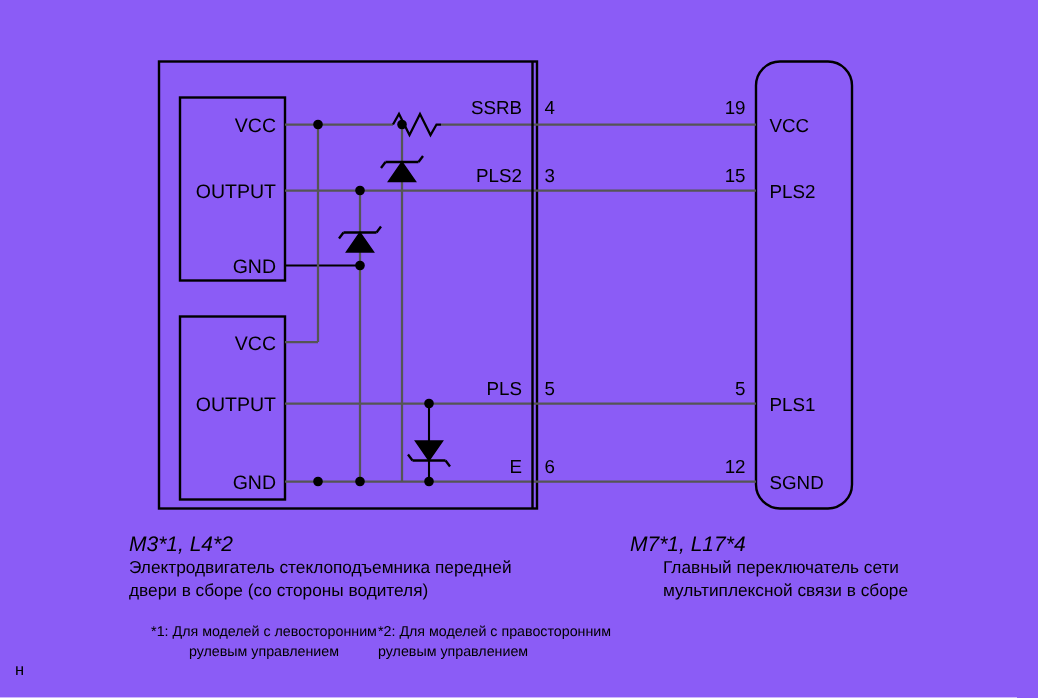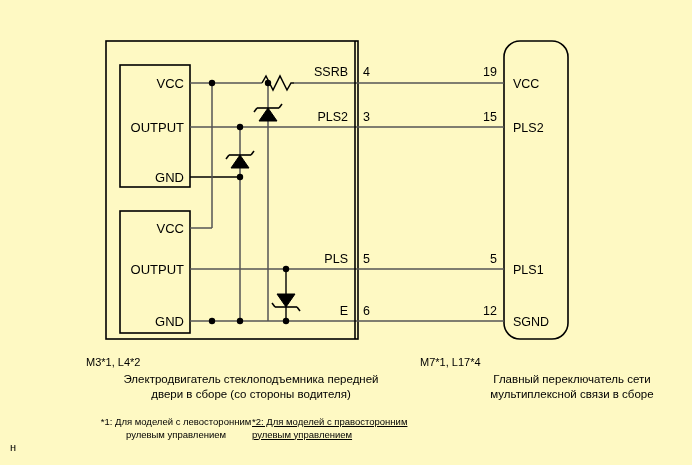--- a/index.html
+++ b/index.html
@@ -9,40 +9,40 @@
     background: #ffffff;
   }
   body {
     font-family: "Liberation Sans", sans-serif;
     color: #000000;
   }
   #canvas {
     position: relative;
     width: 692px;
     height: 465px;
-    background: #fef9c3;
+    background: #8b5cf6;
     overflow: hidden;
   }
   .diagram-svg {
     position: absolute;
     left: 0;
     top: 0;
   }
   .cap {
     position: absolute;
     font-size: 11.5px;
     line-height: 14.5px;
     color: #000000;
     white-space: pre-line;
-    text-align: center;
   }
   .cap-code {
     position: absolute;
-    font-size: 11px;
+    font-size: 14px;
     line-height: 14.5px;
+    font-style: italic;
   }
   .note {
     position: absolute;
     font-size: 9.5px;
     line-height: 12.5px;
     white-space: pre-line;
   }
   .corner-mark {
     position: absolute;
     font-size: 11px;
@@ -166,18 +166,18 @@
 двери в сборе (со стороны водителя)</div>
 
   <div class="cap-code" style="left:420px; top:355px;">M7*1, L17*4</div>
 
   <div class="cap" style="left:420px; top:372px; width:260px;margin-left:22px;">Главный переключатель сети
 мультиплексной связи в сборе</div>
 
   <div class="note" style="left:86px; top:416px; width:180px;text-align:center;">*1: Для моделей с левосторонним
 рулевым управлением</div>
 
-  <div class="note" style="left:252px; top:416px; width:190px;text-decoration:underline;">*2: Для моделей с правосторонним
+  <div class="note" style="left:252px; top:416px; width:190px;">*2: Для моделей с правосторонним
 рулевым управлением</div>
 
   <div class="corner-mark" style="left:10px; top:441px;">н</div>
 
 </div>
 
 </body></html>

